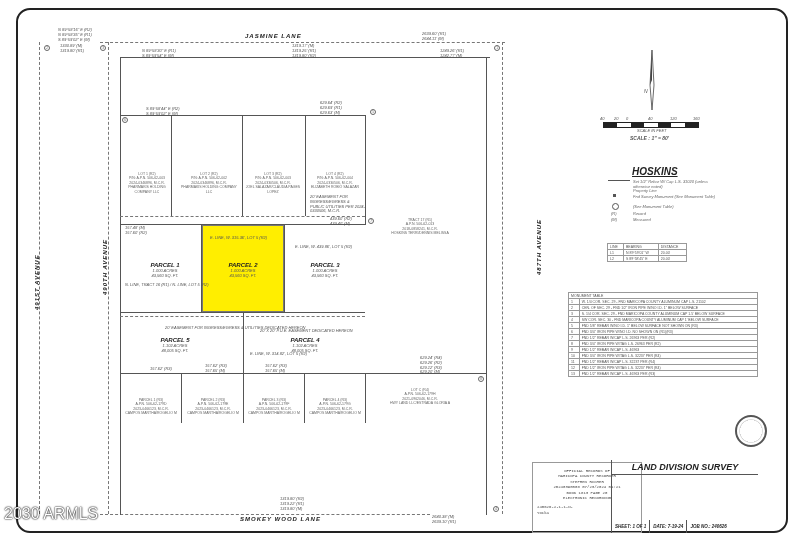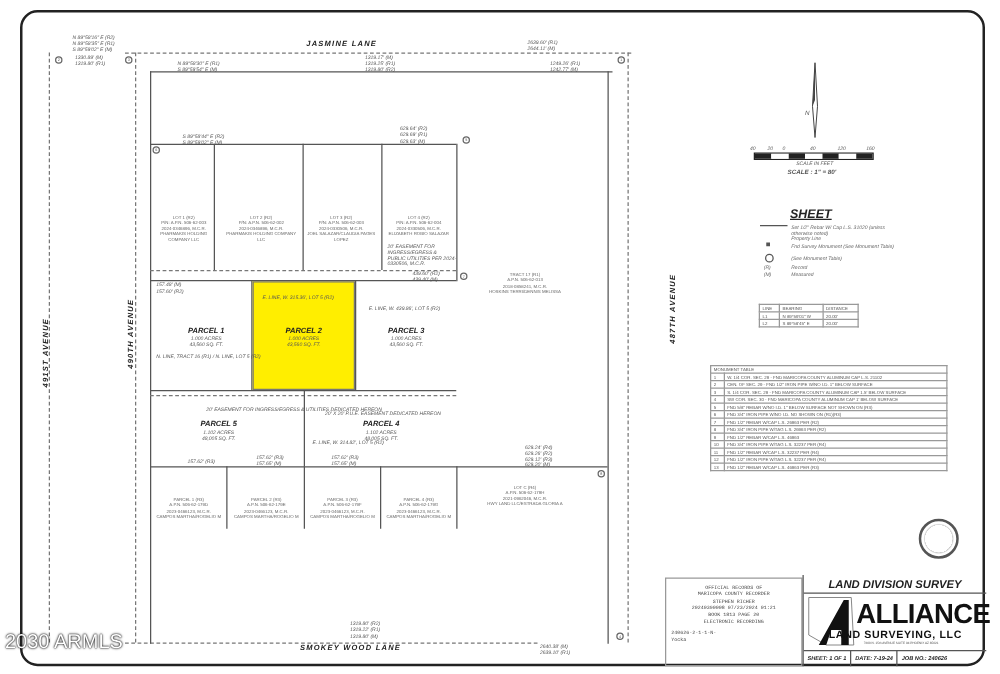--- a/index.html
+++ b/index.html
@@ -19,21 +19,21 @@
   .scalebar { position: absolute; left: 603px; top: 122px; width: 96px; height: 6px; display: flex; border: 1px solid #222; box-sizing: border-box; }
   .scalebar div { flex: 1; }
   .legend-title { position: absolute; left: 632px; top: 166px; font-size: 10px; font-weight: bold; font-style: italic; text-decoration: underline; color: #222; }
   .legend-row { position: absolute; font-size: 4px; color: #666; font-style: italic; }
   table.small { position: absolute; border-collapse: collapse; font-size: 3.5px; color: #555; }
   table.small td, table.small th { border: 1px solid #999; padding: 0 2px; height: 5px; font-weight: normal; text-align: left; }
   .mon-table { left: 568px; top: 292px; width: 190px; }
   .mon-table th { text-align: center; }
   .recorder { position: absolute; left: 532px; top: 462px; width: 110px; height: 71px; border: 1px solid #999; border-radius: 0; box-sizing: border-box; font-family: "Liberation Mono", monospace; font-size: 4px; color: #444; text-align: center; padding-top: 6px; line-height: 1.35; }
   .recorder .left { text-align: left; padding-left: 4px; margin-top: 4px; }
-  .titleblock { position: absolute; left: 642px; top: 460px; width: 146px; height: 73px; border-left: 1px solid #555; box-sizing: border-box; }
+  .titleblock { position: absolute; left: 611px; top: 460px; width: 146px; height: 73px; border-left: 1px solid #555; box-sizing: border-box; }
   .tb-title { position: absolute; left: 0; top: 0; width: 146px; height: 14px; border-bottom: 1px solid #555; font-size: 9px; font-weight: bold; font-style: italic; text-align: center; line-height: 14px; color: #222; }
   .tb-logo { position: absolute; left: 0; top: 14px; width: 146px; height: 46px; border-bottom: 1px solid #555; }
   .alliance { position: absolute; left: 42px; top: 4px; font-size: 22px; font-weight: 900; color: #111; letter-spacing: -0.5px; font-family: "Liberation Sans", sans-serif; }
   .lsllc { position: absolute; left: 20px; top: 28px; font-size: 8.5px; font-weight: bold; color: #111; letter-spacing: 0.5px; }
   .addr { position: absolute; left: 48px; top: 39px; font-size: 2.5px; color: #555; }
   .tb-foot { position: absolute; left: 0; top: 60px; width: 146px; height: 13px; display: flex; font-size: 4.5px; font-weight: bold; font-style: italic; color: #222; align-items: center; }
   .tb-foot span { padding: 0 3px; border-right: 1px solid #555; height: 100%; display: flex; align-items: center; }
   .tb-foot span:last-child { border-right: none; }
   .seal { position: absolute; left: 735px; top: 415px; width: 32px; height: 32px; border-radius: 50%; border: 2px solid #555; box-sizing: border-box; background: radial-gradient(circle, #fff 55%, #ccc 56%, #fff 62%); }
   .watermark { position: absolute; left: 4px; top: 505px; font-size: 16px; color: #fff; font-family: "Liberation Sans", sans-serif; text-shadow: 0 0 2px #000, 0 0 1px #000; letter-spacing: 0px; }
@@ -272,21 +272,21 @@
 </div>
 <div class="t" style="left:600px; top:117px;">40</div>
 <div class="t" style="left:614px; top:117px;">20</div>
 <div class="t" style="left:626px; top:117px;">0</div>
 <div class="t" style="left:648px; top:117px;">40</div>
 <div class="t" style="left:670px; top:117px;">120</div>
 <div class="t" style="left:693px; top:117px;">160</div>
 <div class="t" style="left:637px; top:129px;">SCALE IN FEET</div>
 <div class="t" style="left:630px; top:135px; font-size:5px; font-weight:bold;">SCALE : 1" = 80'</div>
 
-<div class="legend-title">SHEET</div>
+<div class="legend-title">HOSKINS</div>
 <div class="legend-row" style="left:633px; top:179px; width:90px; white-space:normal;"><span>Set 1/2" Rebar W/ Cap L.S. 31020 (unless otherwise noted)</span></div>
 <div class="legend-row" style="left:633px; top:188px;"><span>Property Line</span></div>
 <div class="line" style="left:608px; top:180px; width:22px; height:1px;"></div>
 <div class="legend-row" style="left:633px; top:194px;">
   <span style="position:absolute; left:-20px; top:0; width:3px; height:3px; background:#555;"></span>
   <span>Fnd Survey Monument (See Monument Table)</span>
 </div>
 <div class="legend-row" style="left:633px; top:204px;">
   <span style="position:absolute; left:-21px; top:-1px; width:5px; height:5px; border:1px solid #555; border-radius:50%;"></span>
   <span>(See Monument Table)</span>
@@ -390,29 +390,20 @@
   <div>BOOK 1813  PAGE 20</div>
   <div>ELECTRONIC RECORDING</div>
   <div class="left">
     <div>240626-2-1-1-N-</div>
     <div>Yocka</div>
   </div>
 </div>
 
 <div class="titleblock">
   <div class="tb-title">LAND DIVISION SURVEY</div>
-  <div class="tb-logo">
-    <svg style="position:absolute; left:2px; top:2px;" width="44" height="42" viewBox="0 0 44 42">
-      <polygon points="2,2 36,2 38,40 16,40 2,32" fill="none" stroke="#777" stroke-width="0.7"></polygon>
-      <polygon points="10,40 30,4 34,4 34,40 28,40 28,28 20,28 16,40" fill="#111"></polygon>
-    </svg>
-    <div class="alliance">ALLIANCE</div>
-    <div class="lsllc">LAND SURVEYING, LLC</div>
-    <div class="addr">7600 N. 15th AVENUE SUITE 94 PHOENIX AZ 85021</div>
-  </div>
   <div class="tb-foot">
     <span>SHEET: 1 OF 1</span>
     <span>DATE: 7-19-24</span>
     <span>JOB NO.: 240626</span>
   </div>
 </div>
 
 <div class="watermark">2030 ARMLS</div>
 
 </body></html>

